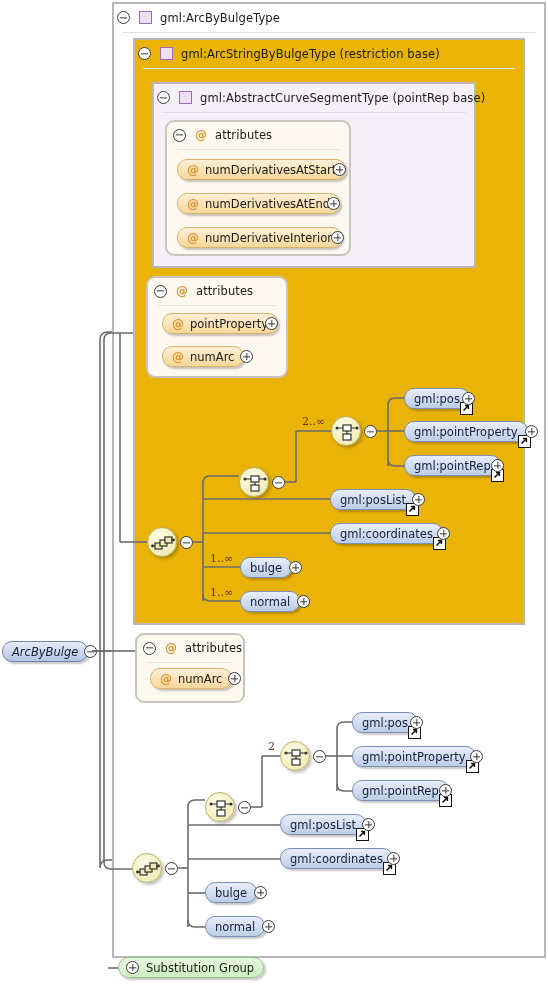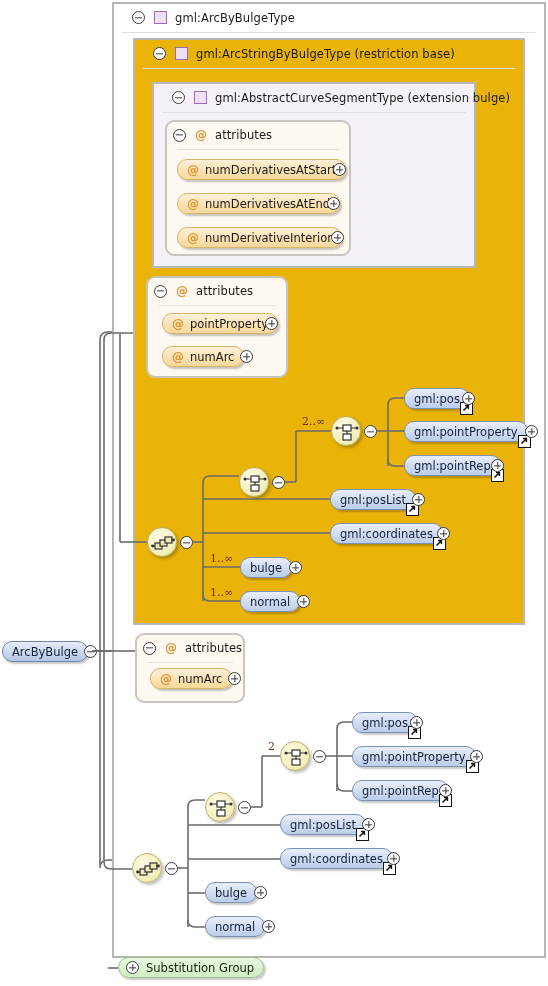--- a/index.html
+++ b/index.html
@@ -23,21 +23,21 @@
     background: #ffffff;
   }
   .typebox.lvl2 { background: #eab308; }
   .typebox.lvl3 { background: #f6f1f8; }
   .tb-head {
     position: absolute;
     left: 0; top: 0;
     height: 27px;
     display: flex;
     align-items: center;
-    padding-left: 18px;
+    padding-left: 3px;
     white-space: nowrap;
   }
   .tb-rule {
     position: absolute;
     left: 8px; right: 8px;
     height: 1px;
     background: #e2dde6;
     top: 28px;
   }
   .tb-label {
@@ -120,20 +120,21 @@
   }
   .pill.attr .at-glyph { margin-left: 0; margin-right: 6px; }
   .pill.elem {
     background: linear-gradient(#e8eefb, #bccde8);
     border: 1px solid #7a90b5;
     color: #15203a;
   }
   .pill.elem.root {
     background: linear-gradient(#e6ecfa, #b4c6e4);
     border: 1px solid #6d84ab;
+    font-style: italic;
   }
   .pill.subst {
     background: linear-gradient(#e8f7e0, #cfeec2);
     border: 1px solid #9cc08c;
     color: #15210d;
     height: 21px;
     border-radius: 11px;
     padding-left: 7px;
   }
 
@@ -235,21 +236,21 @@
       <span class="sq-icon"></span>
       <span class="tb-label">gml:ArcStringByBulgeType (restriction base)</span>
     </div>
     <div class="tb-rule"></div>
   </div>
 
   <div class="typebox lvl3" style="left:152px; top:82px; width:324px; height:186px;">
     <div class="tb-head">
       <span class="toggle"></span>
       <span class="sq-icon"></span>
-      <span class="tb-label">gml:AbstractCurveSegmentType (extension bulge)</span>
+      <span class="tb-label">gml:AbstractCurveSegmentType (pointRep base)</span>
     </div>
     <div class="tb-rule"></div>
   </div>
 
   <div class="attrbox" style="left:165px; top:120px; width:186px; height:136px;">
     <div class="tb-head">
       <span class="toggle"></span>
       <span class="at-glyph">@</span>
       <span class="tb-label">attributes</span>
     </div>

